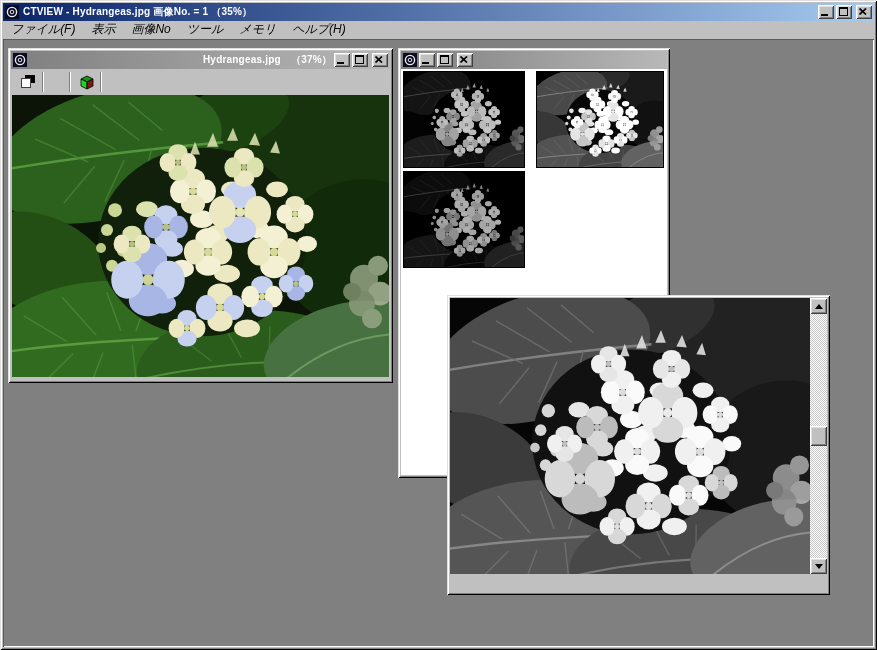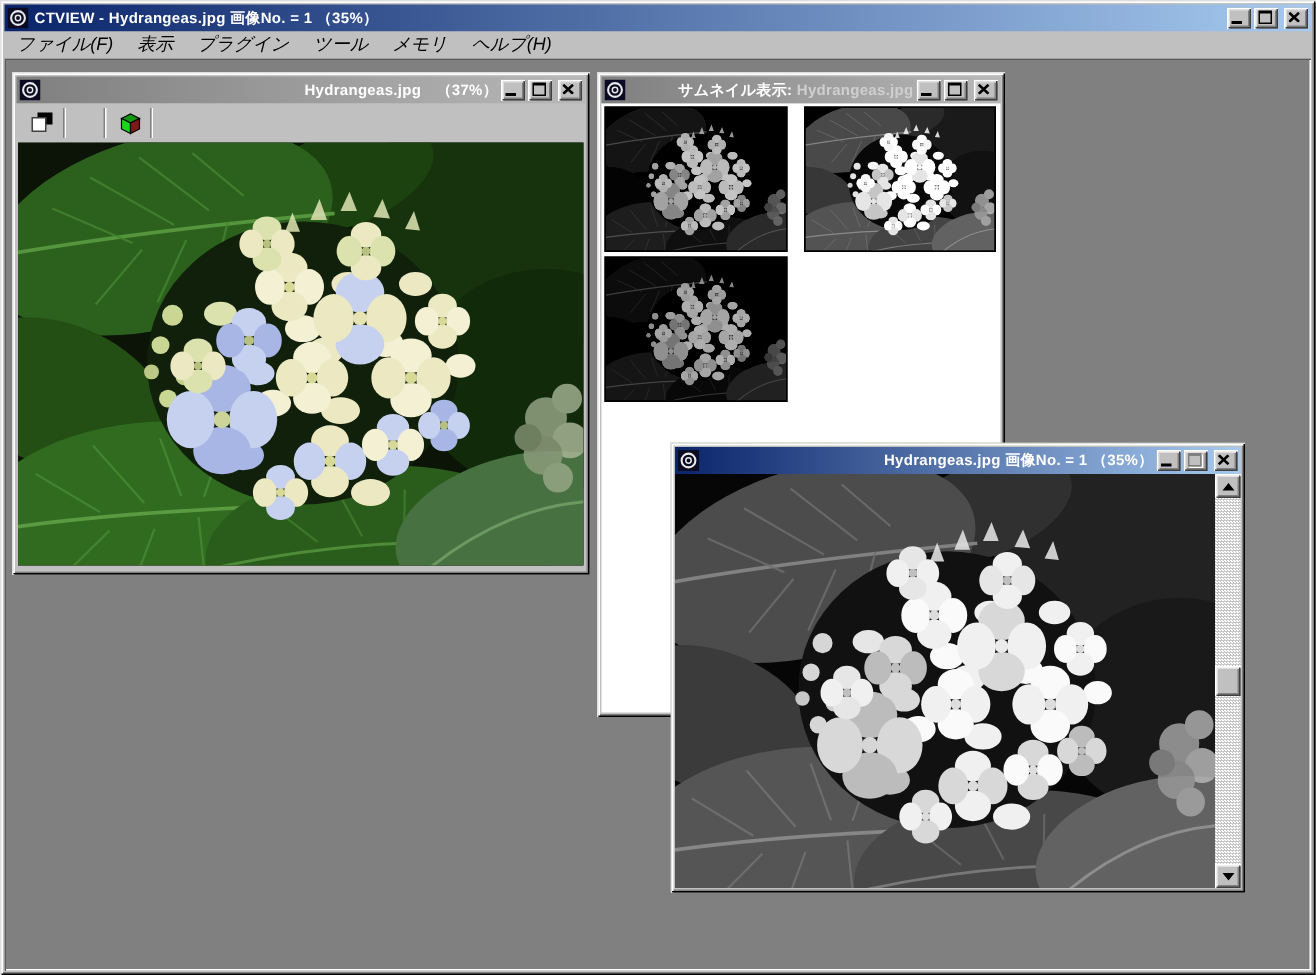--- a/index.html
+++ b/index.html
@@ -278,21 +278,21 @@
     <span class="tb-btn gap">
         <svg class="g-close" width="8" height="7">
           <use href="#glyph-x"></use>
         </svg>
       </span>
   </div>
 
   <div class="menu-bar">
     <span class="menu-item">ファイル(F)</span>
     <span class="menu-item">表示</span>
-    <span class="menu-item">プラグイン</span>
+    <span class="menu-item">画像No</span>
     <span class="menu-item">ツール</span>
     <span class="menu-item">メモリ</span>
     <span class="menu-item">ヘルプ(H)</span>
   </div>
 
   <div class="desktop">
 
     <div class="win" id="win-color">
       <div class="titlebar inactive">
         <svg class="app-icon" viewBox="0 0 14 14">
@@ -334,21 +334,20 @@
             <use href="#hyd"></use>
           </svg>
       </div>
     </div>
 
     <div class="win" id="win-thumbs">
       <div class="titlebar inactive">
         <svg class="app-icon" viewBox="0 0 14 14">
             <use href="#app-logo"></use>
           </svg>
-        <span class="title-text"><span>サムネイル表示:</span> <span class="dim">Hydrangeas.jpg</span></span>
         <span class="tb-btn">
             <span class="g-min"></span>
           </span>
         <span class="tb-btn">
             <span class="g-max"></span>
           </span>
         <span class="tb-btn gap">
             <svg class="g-close" width="8" height="7">
               <use href="#glyph-x"></use>
             </svg>
@@ -367,37 +366,20 @@
         </div>
         <div class="thumb" id="thumb-3">
           <svg class="photo f-gray3" viewBox="0 0 377 284" preserveAspectRatio="none">
               <use href="#hyd"></use>
             </svg>
         </div>
       </div>
     </div>
 
     <div class="win" id="win-gray">
-      <div class="titlebar active">
-        <svg class="app-icon" viewBox="0 0 14 14">
-            <use href="#app-logo"></use>
-          </svg>
-        <span class="title-text">Hydrangeas.jpg  画像No. = 1 （35%）</span>
-        <span class="tb-btn">
-            <span class="g-min"></span>
-          </span>
-        <span class="tb-btn">
-            <span class="g-max disabled"></span>
-          </span>
-        <span class="tb-btn gap">
-            <svg class="g-close" width="8" height="7">
-              <use href="#glyph-x"></use>
-            </svg>
-          </span>
-      </div>
       <div class="gray-body">
         <div class="img-area">
           <svg class="photo f-gray" viewBox="0 0 377 284" preserveAspectRatio="none">
               <use href="#hyd"></use>
             </svg>
         </div>
         <div class="vscroll">
           <span class="sc-btn sc-up">
               <span class="arr-up"></span>
             </span>

